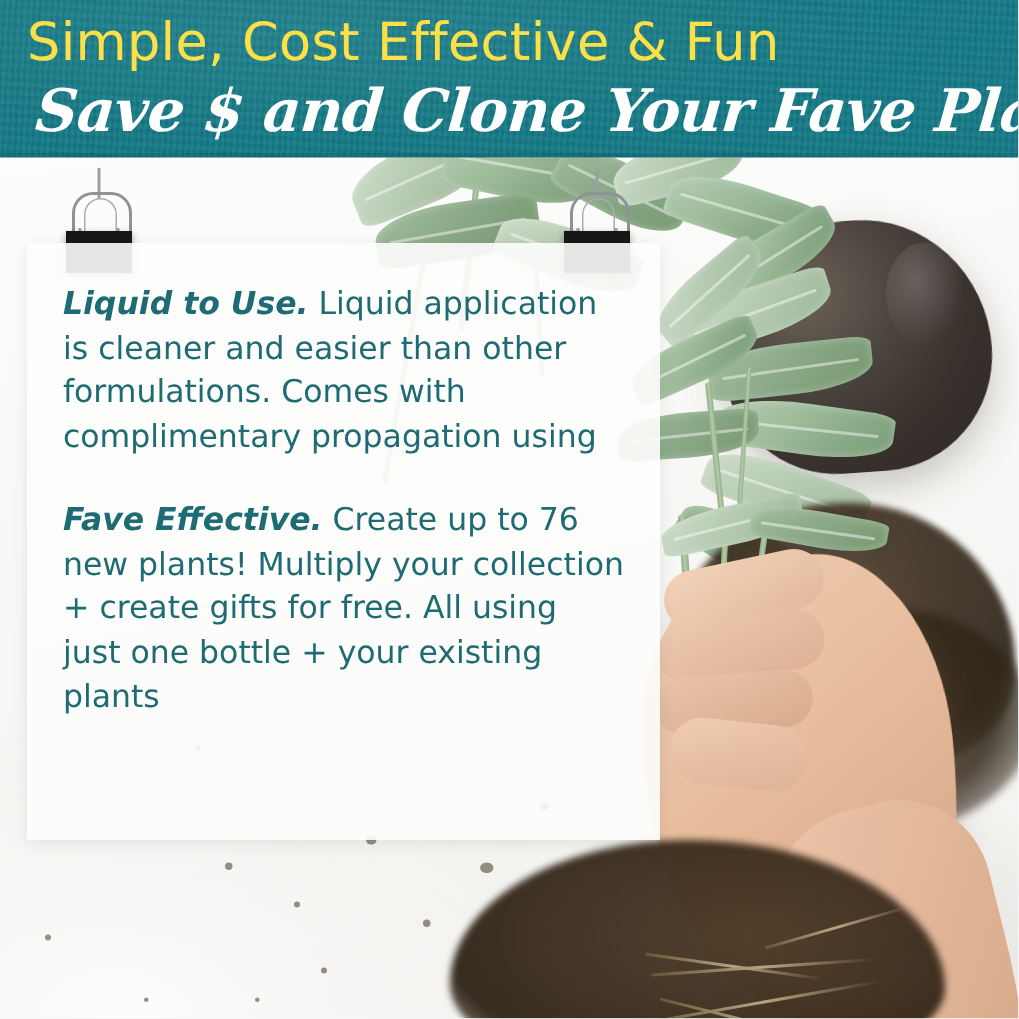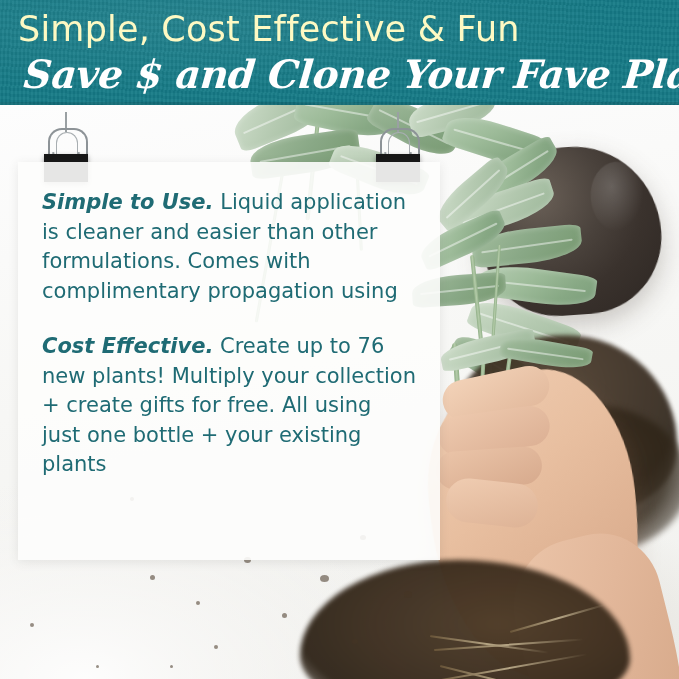--- a/index.html
+++ b/index.html
@@ -67,21 +67,21 @@
   .header{position:absolute;left:0;top:0;width:679px;height:105px;overflow:hidden;
     background:#167b87;
   }
   .header:before{content:"";position:absolute;inset:0;
     background:
       repeating-linear-gradient(93deg, rgba(255,255,255,.035) 0 2px, rgba(0,0,0,.035) 2px 4px),
       repeating-linear-gradient(3deg, rgba(255,255,255,.025) 0 3px, rgba(0,0,0,.03) 3px 6px),
       radial-gradient(ellipse at 30% 20%, rgba(255,255,255,.07), rgba(0,0,0,0) 60%);
     opacity:.9;}
   .header:after{content:"";position:absolute;left:0;bottom:0;width:100%;height:3px;background:rgba(0,0,0,.10);}
-  .hl1{position:absolute;left:18px;top:8px;color:#fef9c3;font-size:35px;line-height:42px;
+  .hl1{position:absolute;left:18px;top:8px;color:#fde047;font-size:35px;line-height:42px;
     font-family:"DejaVu Sans","Liberation Sans",sans-serif;font-weight:400;letter-spacing:.2px;white-space:nowrap;}
   .hl2{position:absolute;left:24px;top:50px;color:#ffffff;font-size:39px;line-height:48px;
     font-family:"DejaVu Serif","Liberation Serif",serif;font-style:italic;font-weight:700;
     letter-spacing:-.5px;white-space:nowrap;transform:skewX(-5deg);}
 
   
   .clip{position:absolute;width:52px;height:70px;}
   .clip .wire-stem{position:absolute;left:25px;top:0;width:1.6px;height:20px;background:#9aa0a3;}
   .clip .wire{position:absolute;left:8px;top:16px;width:36px;height:34px;
     border:2px solid #8d9397;border-radius:14px 14px 4px 4px;border-bottom:none;
@@ -217,24 +217,24 @@
     <div class="wire2"></div>
     <div class="arm l"></div>
     <div class="arm r"></div>
     <div class="body"></div>
   </div>
 
   <div class="card">
     <div class="card-inner">
 
       <p class="para">
-        <span class="lead">Simple to Use.</span><span> Liquid application is cleaner and easier than other formulations. Comes with complimentary propagation using</span>
+        <span class="lead">Liquid to Use.</span><span> Liquid application is cleaner and easier than other formulations. Comes with complimentary propagation using</span>
       </p>
 
       <p class="para">
-        <span class="lead">Cost Effective.</span><span> Create up to 76 new plants! Multiply your collection + create gifts for free. All using just one bottle + your existing plants</span>
+        <span class="lead">Fave Effective.</span><span> Create up to 76 new plants! Multiply your collection + create gifts for free. All using just one bottle + your existing plants</span>
       </p>
 
 
     </div>
   </div>
 
 </div>
 
 </body></html>

